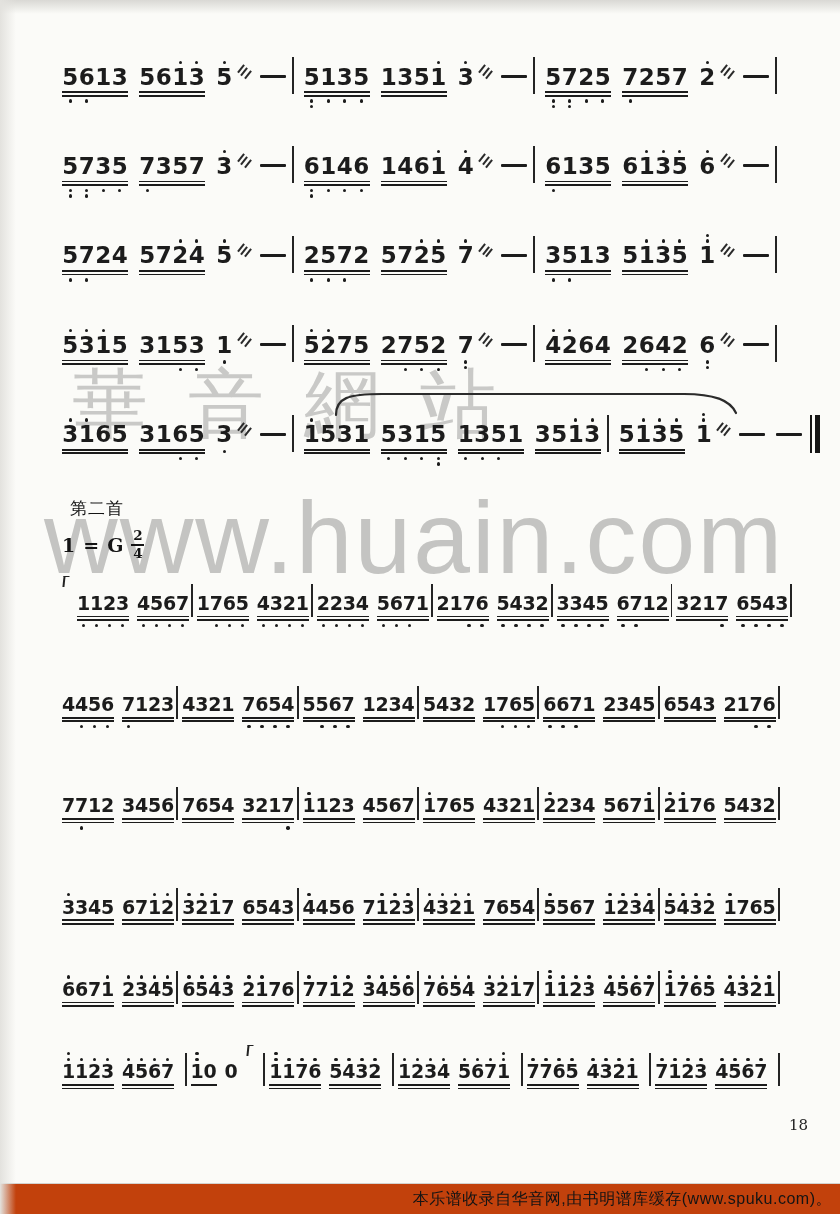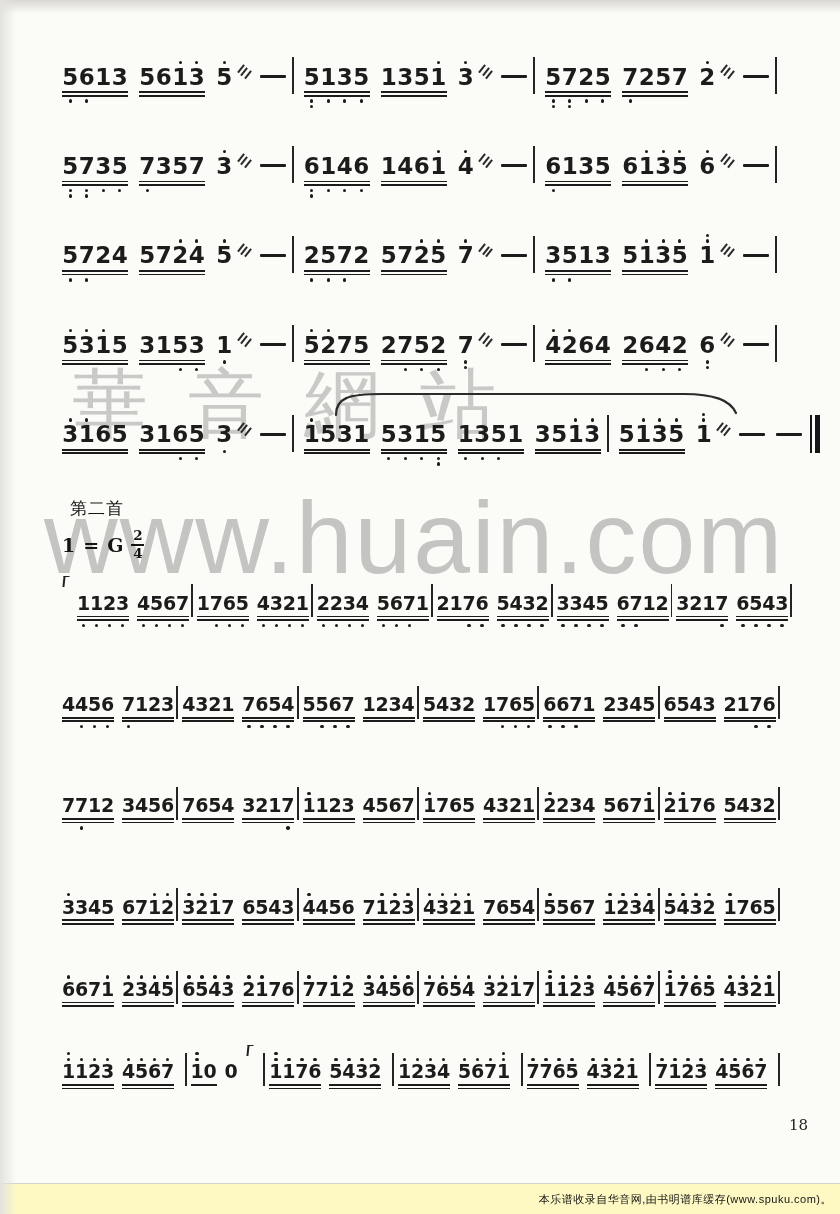--- a/index.html
+++ b/index.html
@@ -66,23 +66,23 @@
   #hdr{margin:20px 0 18px 62px;}
   .sec-title{font-size:17px;letter-spacing:1px;color:#141414;margin-bottom:9px;margin-left:8px;}
   .keyline{display:flex;align-items:center;gap:8px;font-family:"DejaVu Serif","Liberation Serif",serif;
     font-weight:700;font-size:19px;color:#141414;}
   .frac{display:inline-flex;flex-direction:column;align-items:center;line-height:1;font-size:13.5px;font-weight:700;}
   .frac-bar{width:13px;height:1.8px;background:#141414;margin:1.4px 0;}
 
   
   .pagenum{position:absolute;right:32px;top:1116px;font-size:15px;color:#222;z-index:3;
     font-family:"DejaVu Serif",serif;}
-  .footer{position:absolute;left:0;right:0;bottom:0;height:30px;background:#fef9c3;
+  .footer{position:absolute;left:0;right:0;bottom:0;height:30px;background:#c2410c;
     border-top:1px solid #d3d2cf;display:flex;align-items:center;justify-content:flex-end;
-    padding-right:8px;font-size:11px;color:#141414;z-index:3;letter-spacing:.5px;}
+    padding-right:8px;font-size:16px;color:#141414;z-index:3;letter-spacing:.5px;}
 </style>
 </head>
 <body>
 
 <div class="scan-top"></div>
 <div class="scan-left"></div>
 
 <div class="wm wm-cn">華音網站</div>
 <div class="wm wm-url">www.huain.com</div>
 

